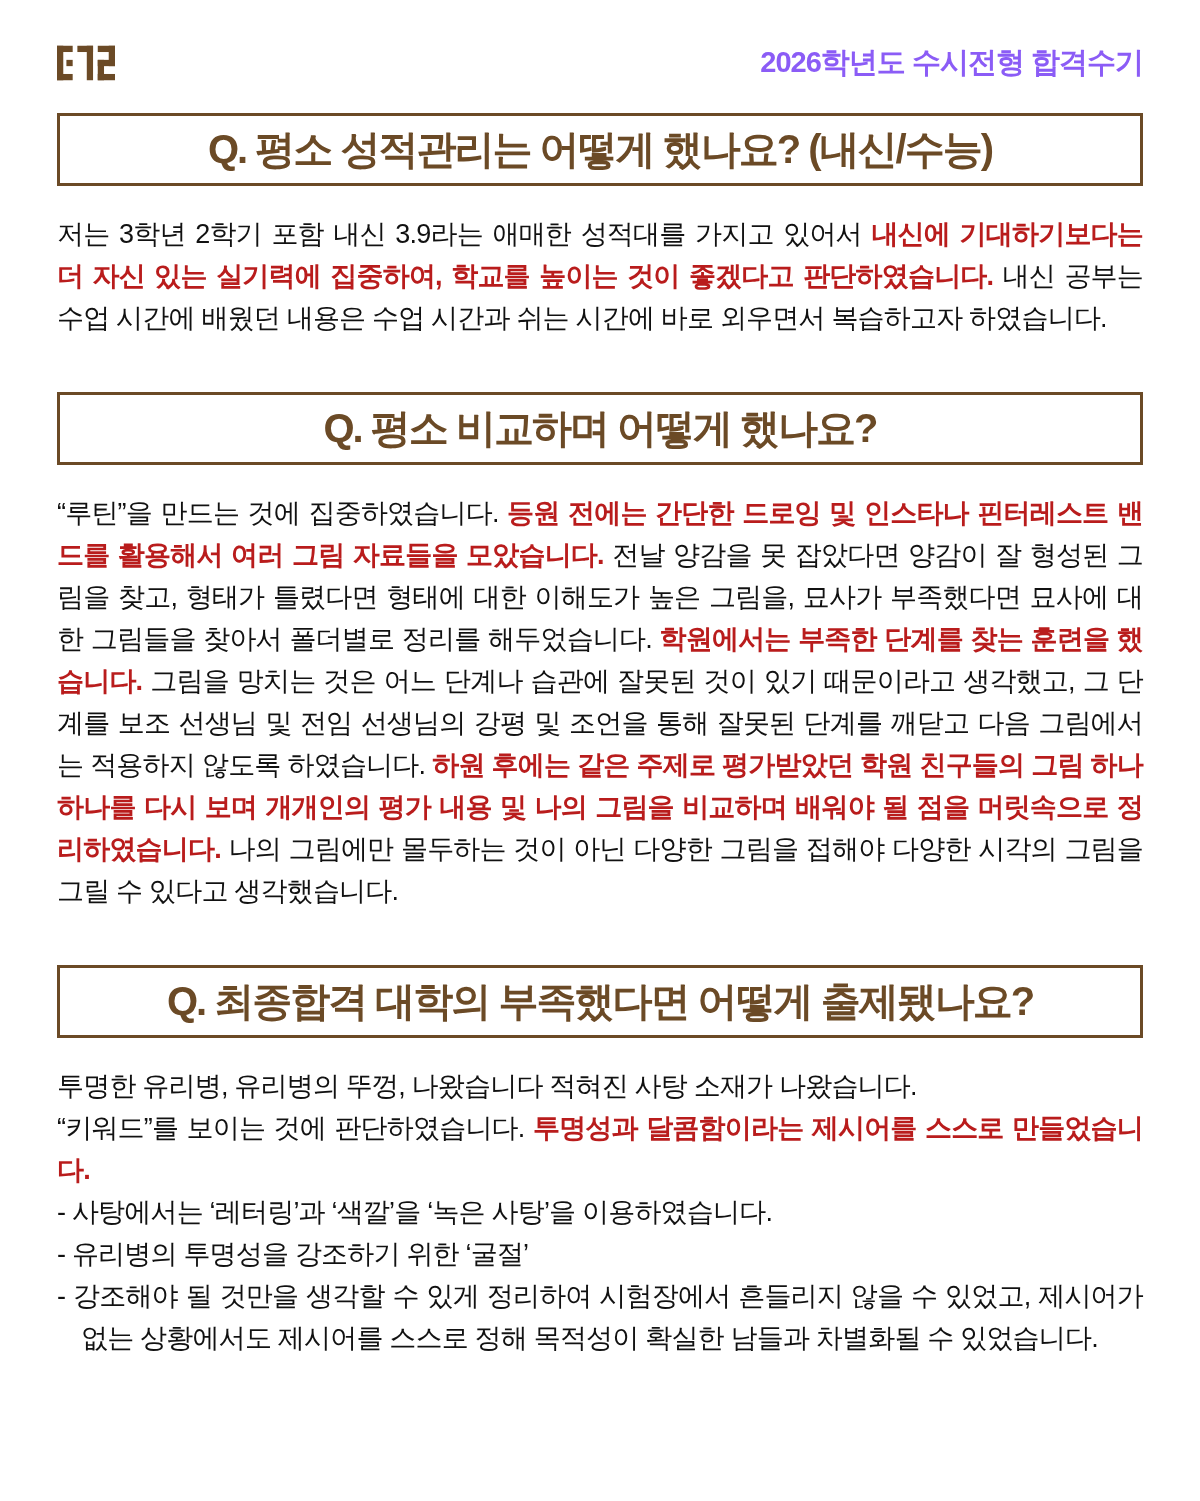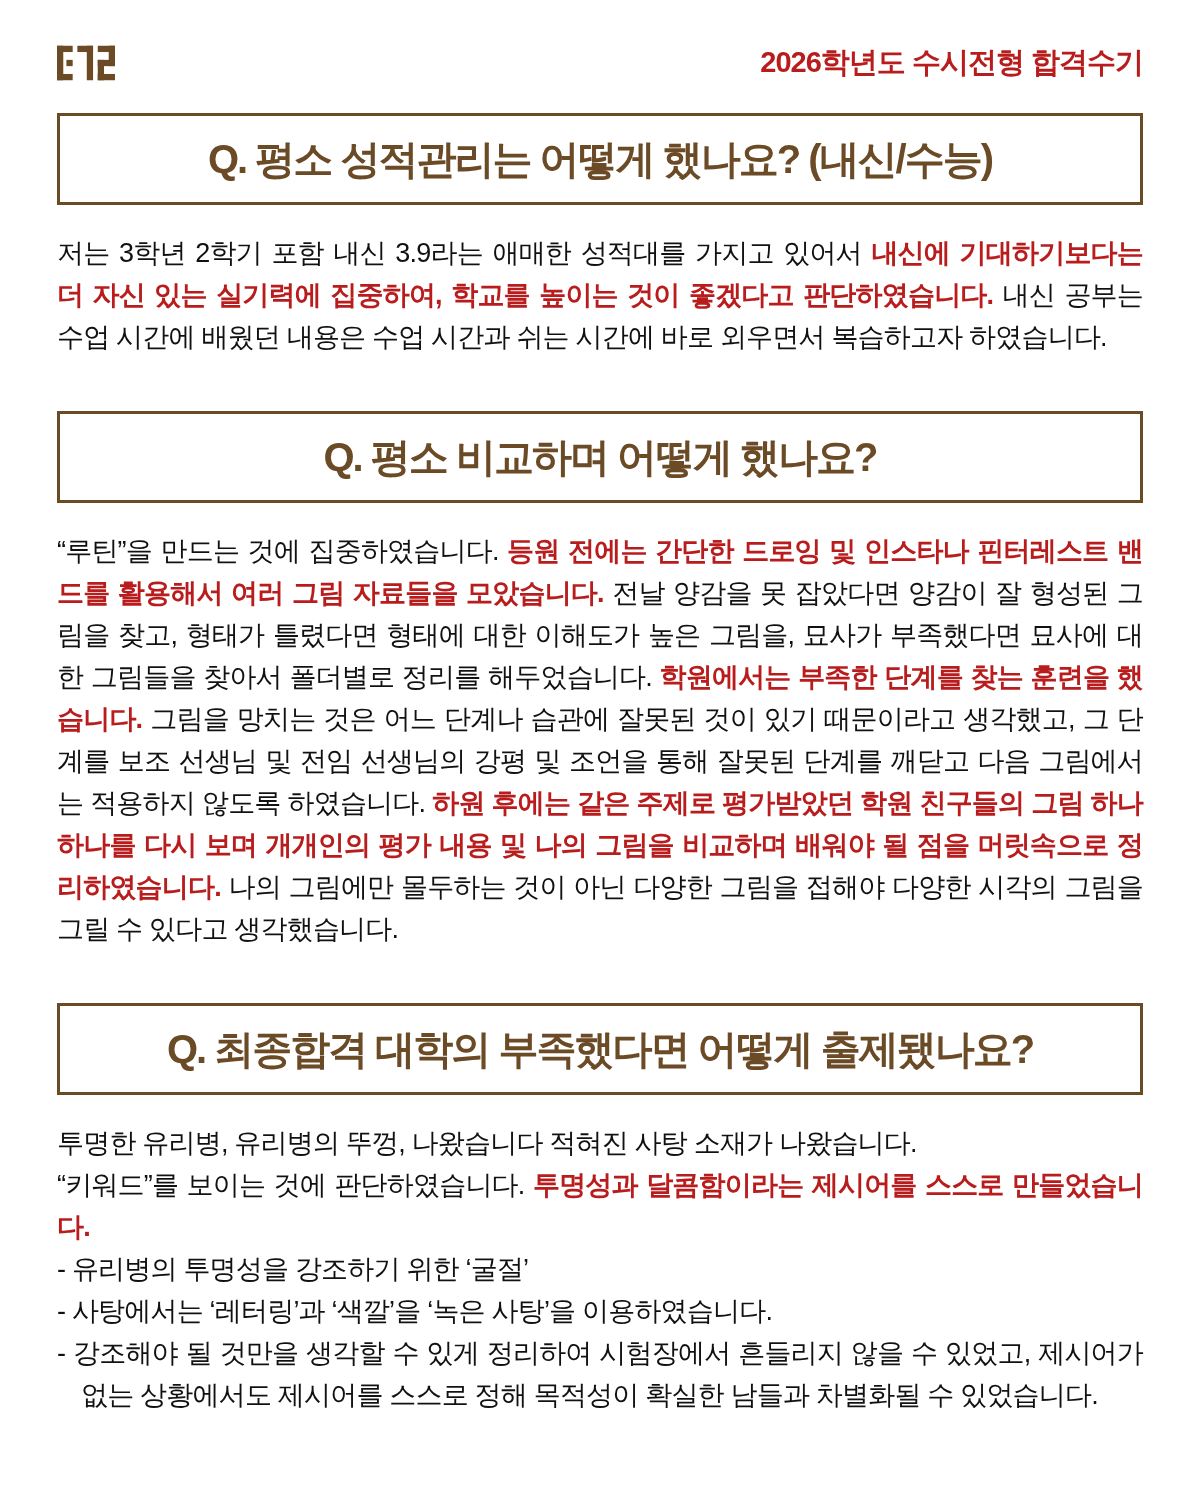--- a/index.html
+++ b/index.html
@@ -18,27 +18,27 @@
   .header {
     display:flex;
     justify-content:space-between;
     align-items:center;
     height:38px;
   }
   .logo { display:block; }
   .header-title {
     font-size:29px;
     font-weight:bold;
-    color:#b91c1c;
+    color:#8b5cf6;
     letter-spacing:-1px;
   }
   .q-box {
     margin-top:53px;
     margin-bottom:27px;
-    height:92px;
+    height:73px;
     border:3px solid #6B4A26;
     display:flex;
     align-items:center;
     justify-content:center;
     box-sizing:border-box;
     background:#ffffff;
   }
   .q-box.first { margin-top:31px; }
   .q-title {
     font-size:40px;
@@ -105,18 +105,18 @@
         <p><span>“루틴”을 만드는 것에 집중하였습니다. </span><span class="hl">등원 전에는 간단한 드로잉 및 인스타나 핀터레스트 밴드를 활용해서 여러 그림 자료들을 모았습니다.</span><span> 전날 양감을 못 잡았다면 양감이 잘 형성된 그림을 찾고, 형태가 틀렸다면 형태에 대한 이해도가 높은 그림을, 묘사가 부족했다면 묘사에 대한 그림들을 찾아서 폴더별로 정리를 해두었습니다. </span><span class="hl">학원에서는 부족한 단계를 찾는 훈련을 했습니다.</span><span> 그림을 망치는 것은 어느 단계나 습관에 잘못된 것이 있기 때문이라고 생각했고, 그 단계를 보조 선생님 및 전임 선생님의 강평 및 조언을 통해 잘못된 단계를 깨닫고 다음 그림에서는 적용하지 않도록 하였습니다. </span><span class="hl">하원 후에는 같은 주제로 평가받았던 학원 친구들의 그림 하나하나를 다시 보며 개개인의 평가 내용 및 나의 그림을 비교하며 배워야 될 점을 머릿속으로 정리하였습니다.</span><span> 나의 그림에만 몰두하는 것이 아닌 다양한 그림을 접해야 다양한 시각의 그림을 그릴 수 있다고 생각했습니다.</span></p>
       </div>
       <div class="q-box">
         <span class="q-title">Q. 최종합격 대학의 부족했다면 어떻게 출제됐나요?</span>
       </div>
       <div class="answer">
         <p><span>투명한 유리병, 유리병의 뚜껑, 나왔습니다 적혀진 사탕 소재가 나왔습니다.</span></p>
       </div>
       <div class="answer">
         <p><span>“키워드”를 보이는 것에 판단하였습니다. </span><span class="hl">투명성과 달콤함이라는 제시어를 스스로 만들었습니다.</span></p>
+        <div class="bullet"><span>- 사탕에서는 ‘레터링’과 ‘색깔’을 ‘녹은 사탕’을 이용하였습니다.</span></div>
         <div class="bullet"><span>- 유리병의 투명성을 강조하기 위한 ‘굴절’</span></div>
-        <div class="bullet"><span>- 사탕에서는 ‘레터링’과 ‘색깔’을 ‘녹은 사탕’을 이용하였습니다.</span></div>
         <div class="bullet"><span>- 강조해야 될 것만을 생각할 수 있게 정리하여 시험장에서 흔들리지 않을 수 있었고, 제시어가 없는 상황에서도 제시어를 스스로 정해 목적성이 확실한 남들과 차별화될 수 있었습니다.</span></div>
       </div>
     </main>
 </div>
 
 </body></html>

